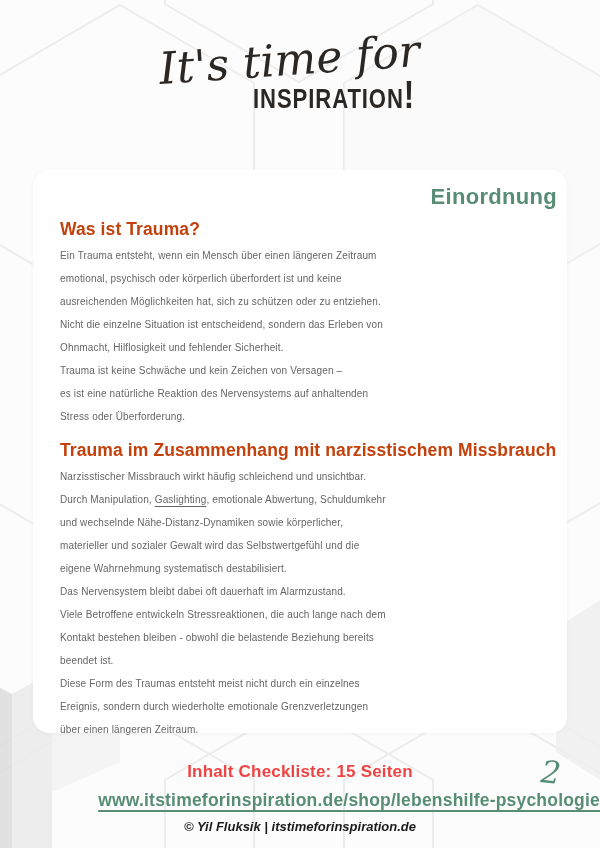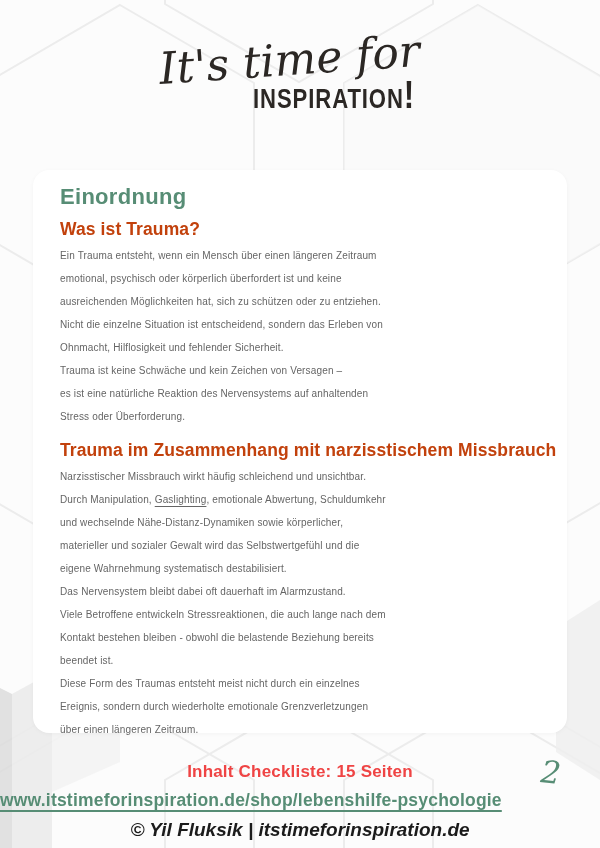--- a/index.html
+++ b/index.html
@@ -28,53 +28,53 @@
   }
 
   
   .card{
     position:absolute;left:33px;top:170px;width:534px;height:563px;
     background:#ffffff;border-radius:16px;
     box-shadow:0 1px 4px rgba(0,0,0,0.04);
     padding:12px 10px 0 27px;box-sizing:border-box;
   }
   .card h1{
-    margin:2px 0 9px;text-align:left;
+    margin:2px 0 9px;text-align:right;
     font-size:22px;font-weight:bold;color:#578d75;letter-spacing:0.3px;
   }
   .card h2{
     margin:0 0 4px;font-size:17.5px;font-weight:bold;color:#c2410c;letter-spacing:0.1px;
   }
   .card .sec2-title{margin-top:12px;}
   .body-text{
     margin:0;font-size:10px;line-height:23px;color:#656565;
     letter-spacing:0.15px;white-space:pre-line;
   }
   .inline-link{
     color:#656565;text-decoration:underline;text-underline-offset:3px;margin-top:32px;
   }
 
   
   .footer-checklist{
     position:absolute;top:762px;left:0;width:600px;text-align:center;
     font-size:17px;font-weight:bold;color:#ef4444;letter-spacing:0.2px;
   }
   .footer-url{
-    position:absolute;top:790px;left:0;width:600px;text-align:left;
+    position:absolute;top:790px;left:0;width:600px;text-align:right;
     font-size:17.5px;font-weight:bold;color:#578d75;letter-spacing:0.2px;
     text-decoration:underline;text-decoration-thickness:2px;text-underline-offset:4px;
   }
   .page-number{
     position:absolute;top:754px;left:541px;
     font-family:"DejaVu Serif",serif;font-style:italic;
     font-size:31px;color:#578d75;transform:rotate(6deg);
   }
   .footer-copyright{
     position:absolute;top:819px;left:0;width:600px;text-align:center;
-    font-size:19px;font-weight:bold;font-style:italic;color:#1b1b1b;
+    font-size:13px;font-weight:bold;font-style:italic;color:#1b1b1b;
   }
 </style>
 </head>
 <body>
 
 <svg class="bg" viewBox="0 0 600 848" xmlns="http://www.w3.org/2000/svg" aria-hidden="true">
   <g fill="none" stroke="#ececec" stroke-width="2">
     <polygon points="120,5 254,83 254,237 120,315 -14,237 -14,83"></polygon>
     <polygon points="478,5 612,83 612,237 478,315 344,237 344,83"></polygon>
     <polygon points="299,-228 433,-150 433,4 299,82 165,4 165,-150"></polygon>

